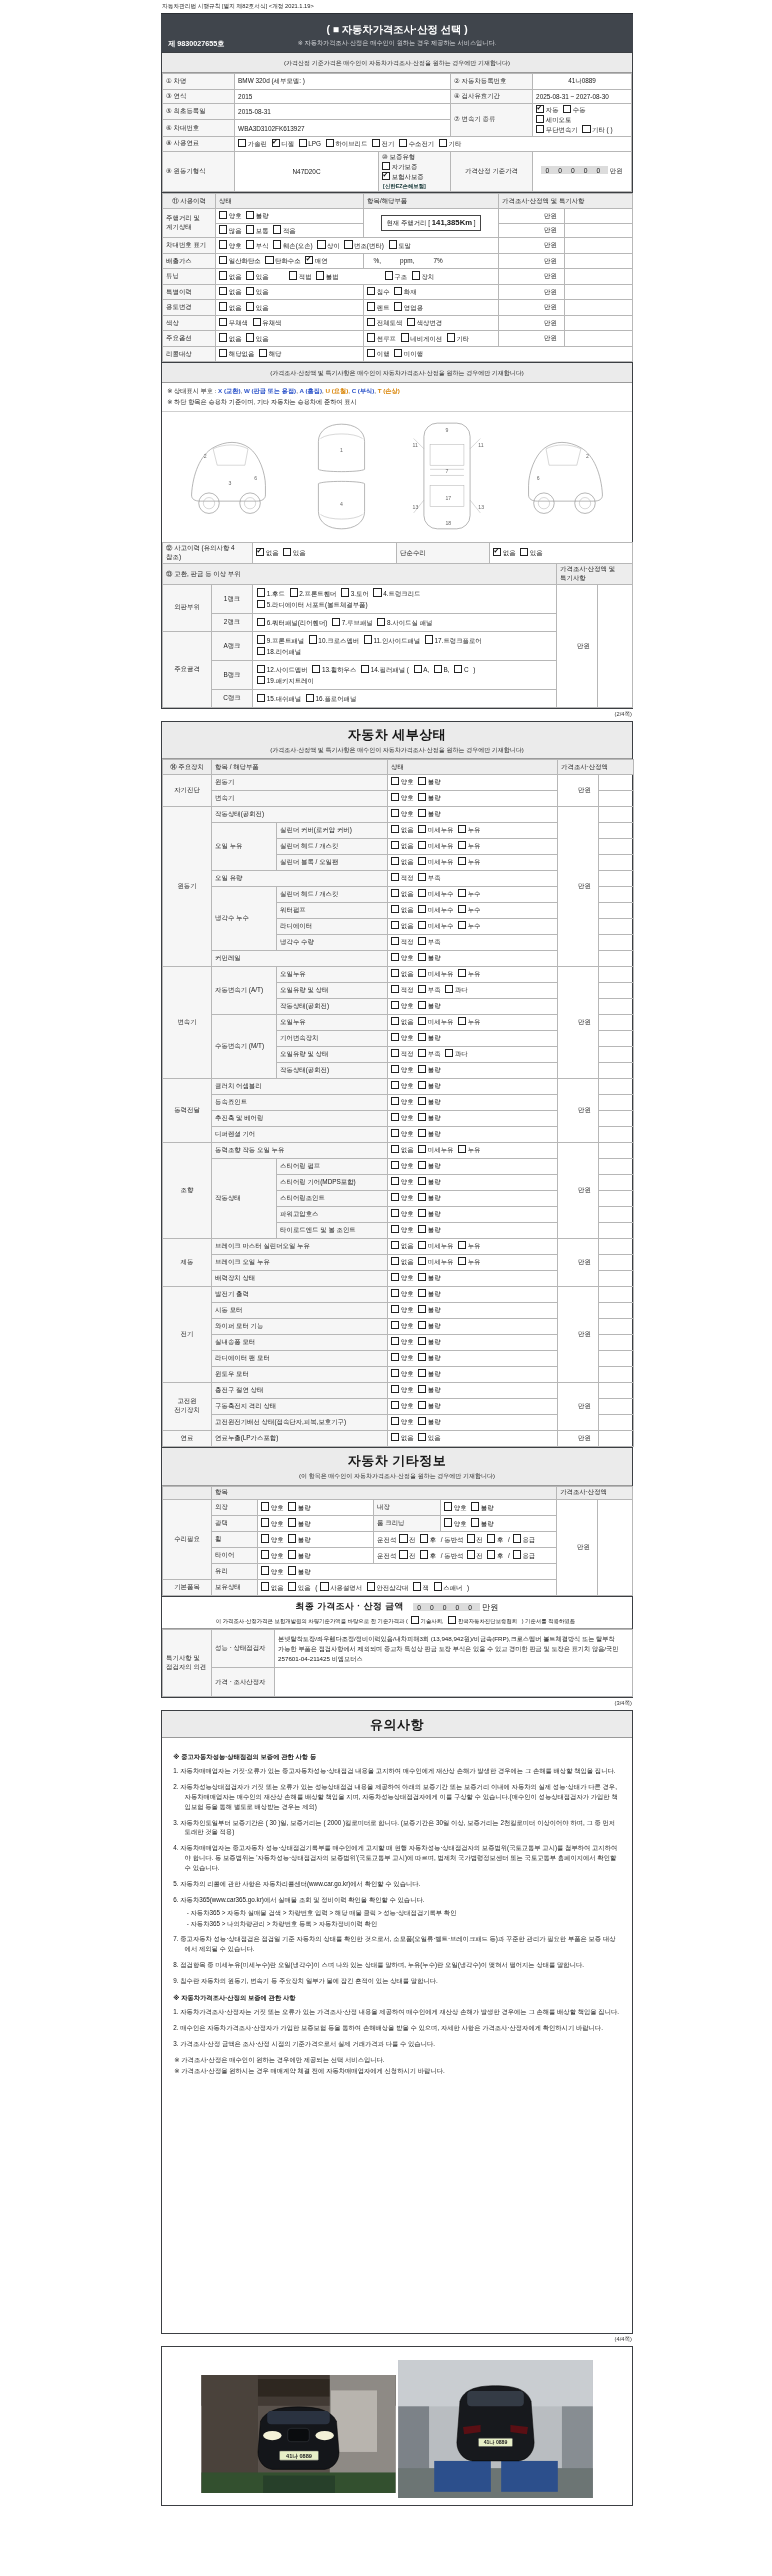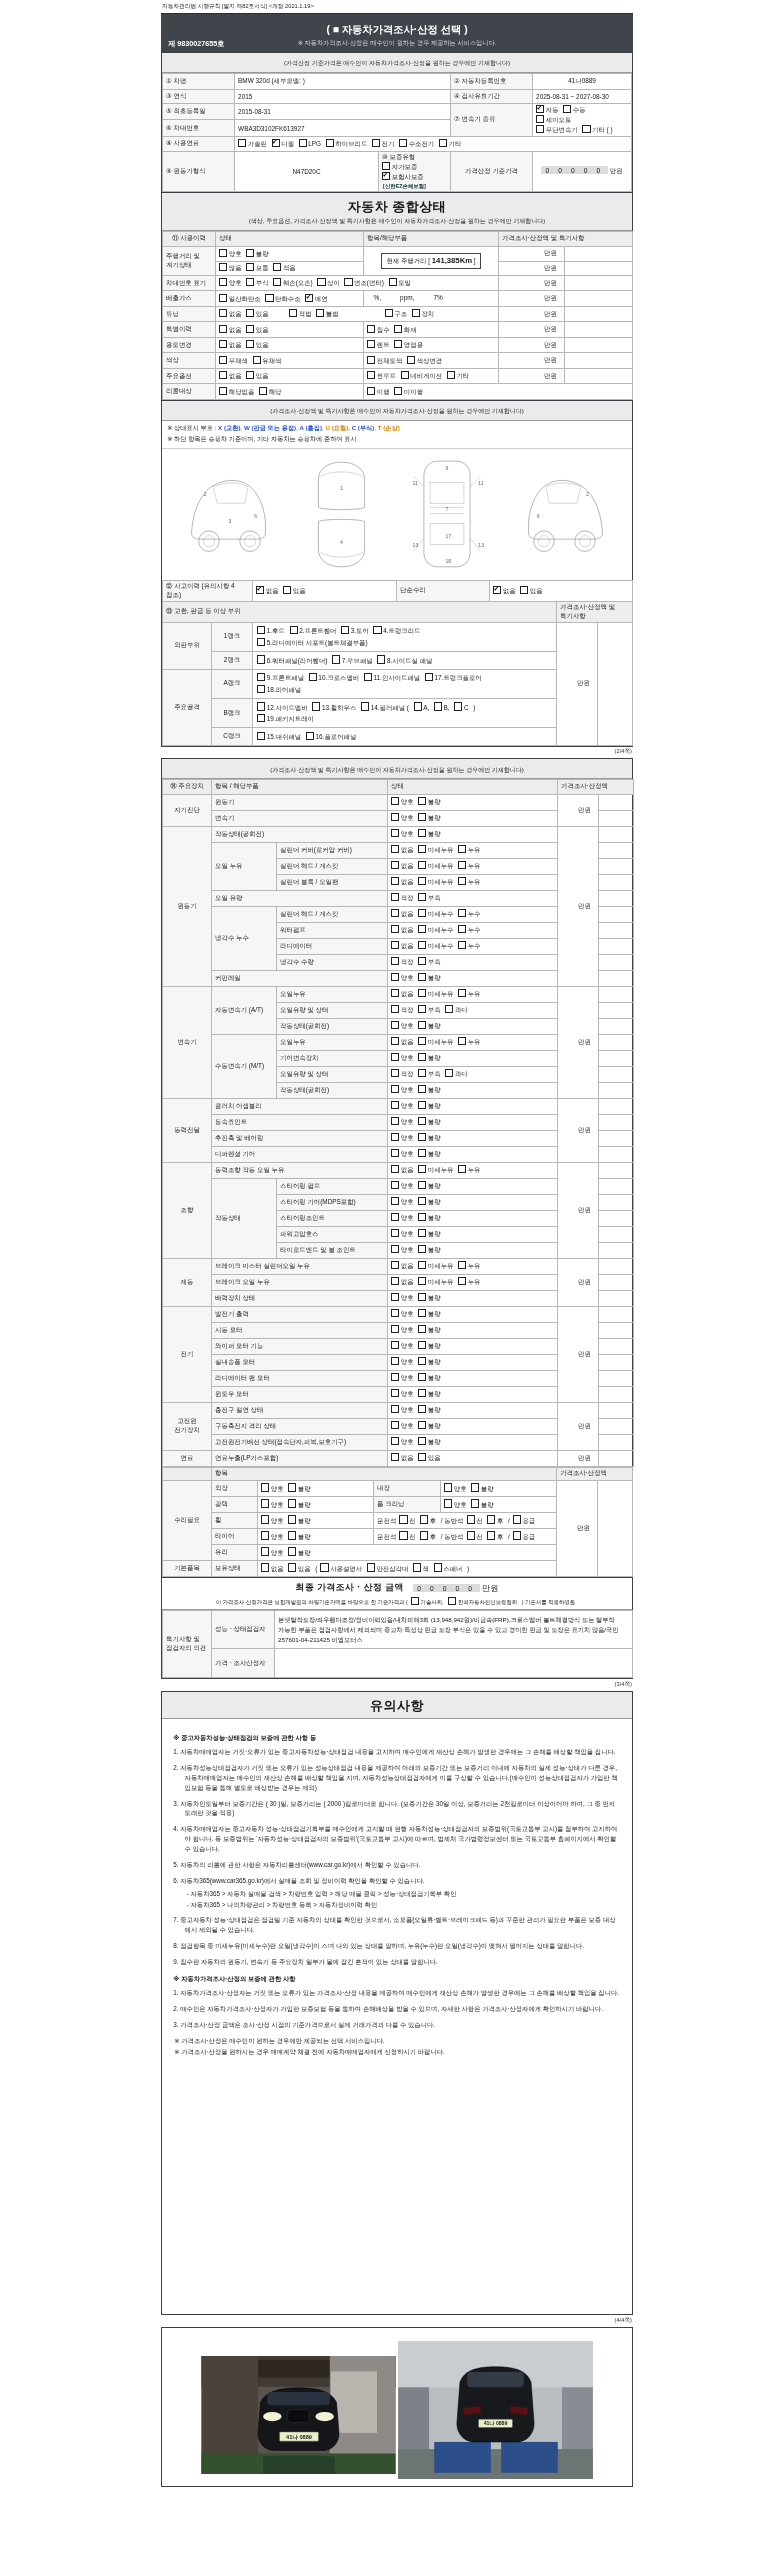--- a/index.html
+++ b/index.html
@@ -113,24 +113,20 @@
        <td class="lab" style="text-align:left">⑩ 보증유형　<span class="opt"><span class="cb"></span>자가보증</span><span class="opt"><span class="cb on"></span>보험사보증</span><span class="warr-note">[신한EZ손해보험]</span></td>
        <td class="lab ctr">가격산정 기준가격</td>
        <td class="ctr"><span class="digits">0 0 0 0 0</span> 만원</td>
             </tr>
   </tbody>
         </table>
       </div>
   </div>
 
   <div class="secbox" style="border-top:none;">
-    <div class="sechead">
-      <div class="st">자동차 종합상태</div>
-      <div class="ss">(색상, 주요옵션, 가격조사·산정액 및 특기사항은 매수인이 자동차가격조사·산정을 원하는 경우에만 기재합니다)</div>
-    </div>
     <div id="overall-table">
         <table>
    <colgroup>
             <col style="width:53px">
             <col style="width:148px">
             <col style="width:135px">
             <col style="width:66px">
             <col style="width:68px">
           </colgroup>
    <tbody>
@@ -317,20 +313,21 @@
             </tr>
           </tbody>
         </table>
       </div>
   </div>
 
   <div class="pagemark">(2/4쪽)</div>
 
   <div class="secbox">
     <div class="sechead">
+      <div class="st">자동차 세부상태</div>
       <div class="ss">(가격조사·산정액 및 특기사항은 매수인이 자동차가격조사·산정을 원하는 경우에만 기재합니다)</div>
     </div>
     <div id="detail-table">
         <table>
    <colgroup>
             <col style="width:49px">
             <col style="width:65px">
             <col style="width:111px">
             <col style="width:170px">
             <col style="width:41px">
@@ -573,20 +570,24 @@
               <td class="lab ctr" rowspan="1">연료</td>
               <td class="lab" colspan="2">연료누출(LP가스포함)</td>
               <td><span class="opt"><span class="cb"></span>없음</span><span class="opt"><span class="cb"></span>있음</span></td>
               <td class="man" rowspan="1">만원</td>
               <td></td>
             </tr>
           </tbody>
         </table>
       </div>
 
+    <div class="sechead" style="border-top:1px solid #3c3f43;">
+      <div class="st">자동차 기타정보</div>
+      <div class="ss">(이 항목은 매수인이 자동차가격조사·산정을 원하는 경우에만 기재합니다)</div>
+    </div>
     <div id="etc-table">
         <table>
    <colgroup>
             <col style="width:49px">
             <col style="width:46px">
             <col style="width:116px">
             <col style="width:67px">
             <col style="width:116px">
             <col style="width:41px">
             <col style="width:35px">

